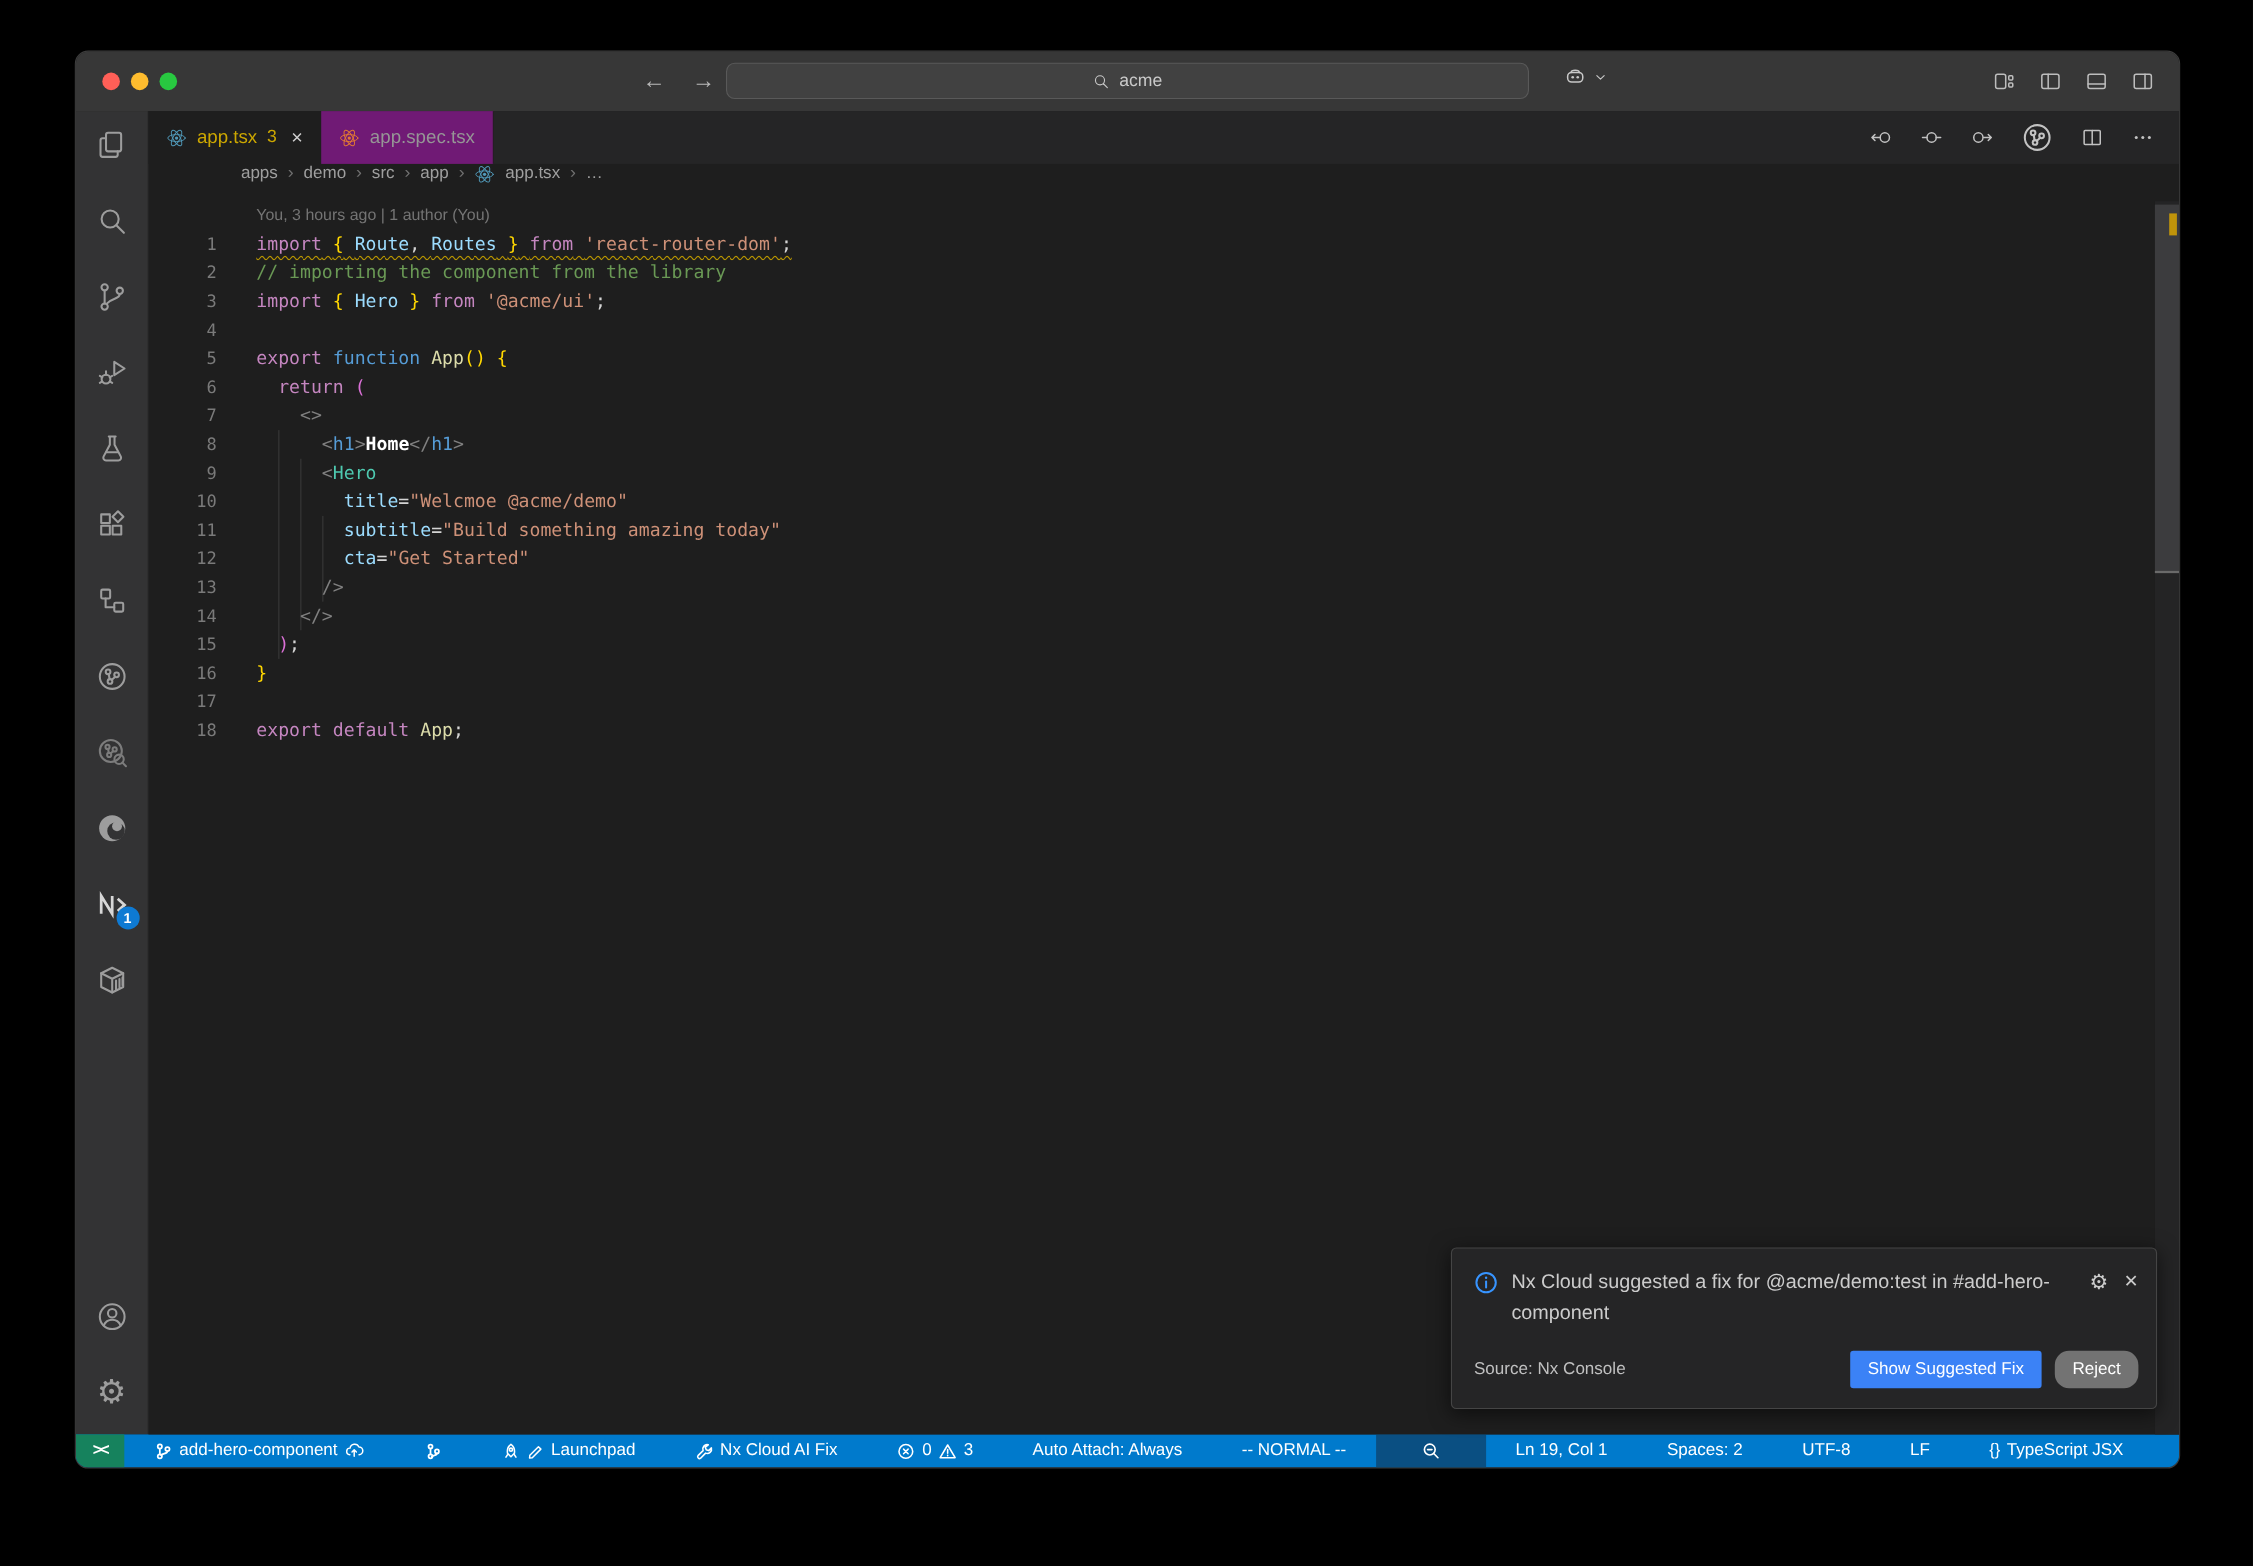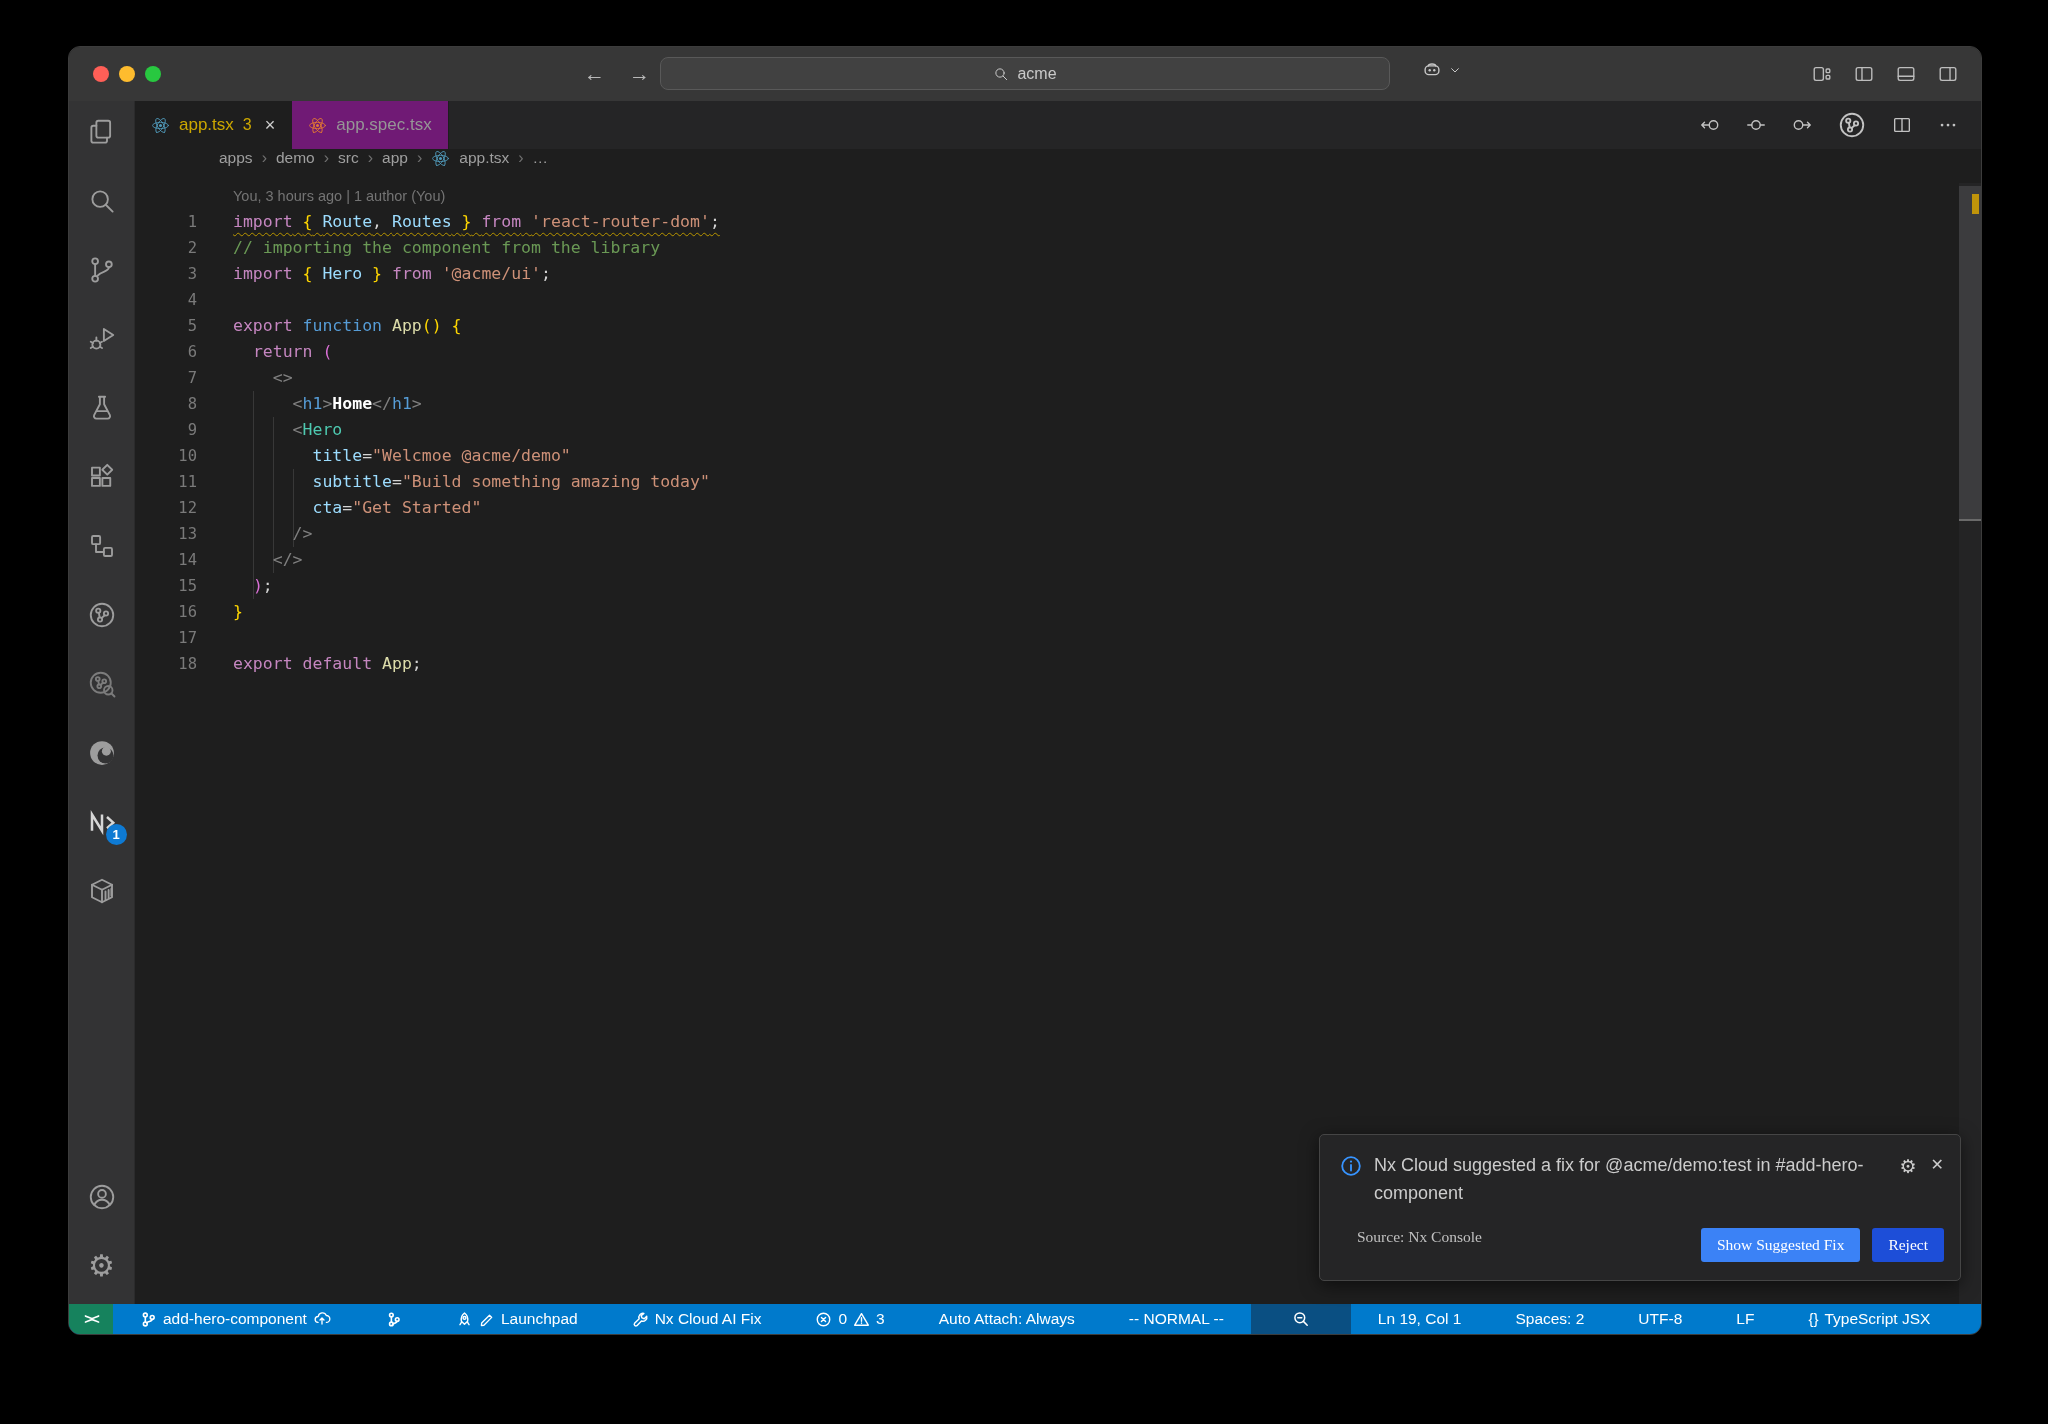--- a/index.html
+++ b/index.html
@@ -88,27 +88,27 @@
   .sb-remote{background:#16825d;width:44px;padding:0;justify-content:center;font-weight:bold;letter-spacing:-2px;font-size:15px;}
   .sb-zoom{background:#0a4f82;width:46px;justify-content:center;}
   .sb-right{margin-left:auto;display:flex;align-items:stretch;padding-right:6px;}
 
   
   .toast{position:absolute;left:1319px;top:1134px;width:642px;background:#252526;border:1px solid #454545;
          border-radius:5px;box-sizing:border-box;box-shadow:0 4px 18px rgba(0,0,0,.55);z-index:5;}
   .toast-head{display:flex;gap:12px;padding:17px 16px 8px 20px;align-items:flex-start;}
   .toast-msg{flex:1;color:#cccccc;font-size:18px;line-height:1.55;}
   .toast-actions{display:flex;gap:14px;color:#cccccc;margin-top:3px;}
-  .toast-foot{display:flex;padding:12px 16px 18px 37px;font-family:Liberation Serif, serif;}
+  .toast-foot{display:flex;align-items:center;padding:12px 16px 18px 20px;}
   .toast-source{color:#c0c0c0;font-size:15.5px;}
   .toast-btns{margin-left:auto;display:flex;gap:12px;}
   .btn{font-size:15.5px;color:#fff;padding:8px 16px;border-radius:3px;border:none;
        font-family:inherit;cursor:default;}
   .btn-primary{background:#3b82f6;}
-  .btn-secondary{background:#1d4ed8;}
+  .btn-secondary{background:#737373;border-radius:13px;}
 </style>
 </head>
 <body>
 
 <div class="window">
 
   <div class="titlebar">
     <div class="traffic">
       <div class="tl red"></div>
       <div class="tl yellow"></div>

